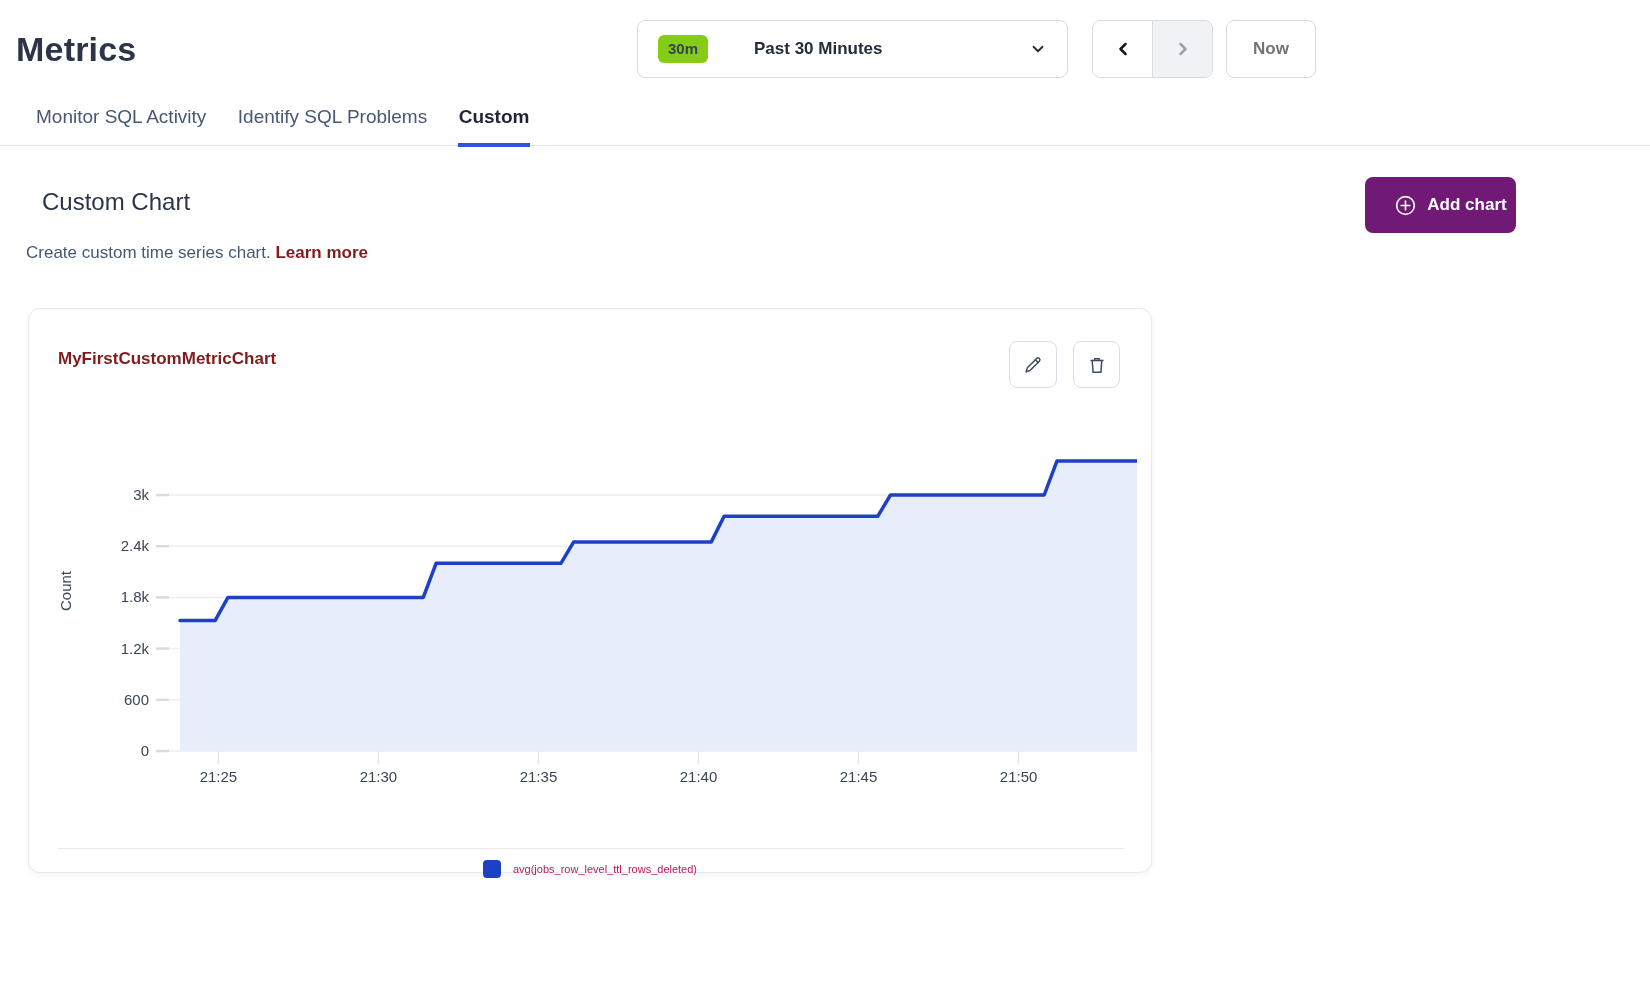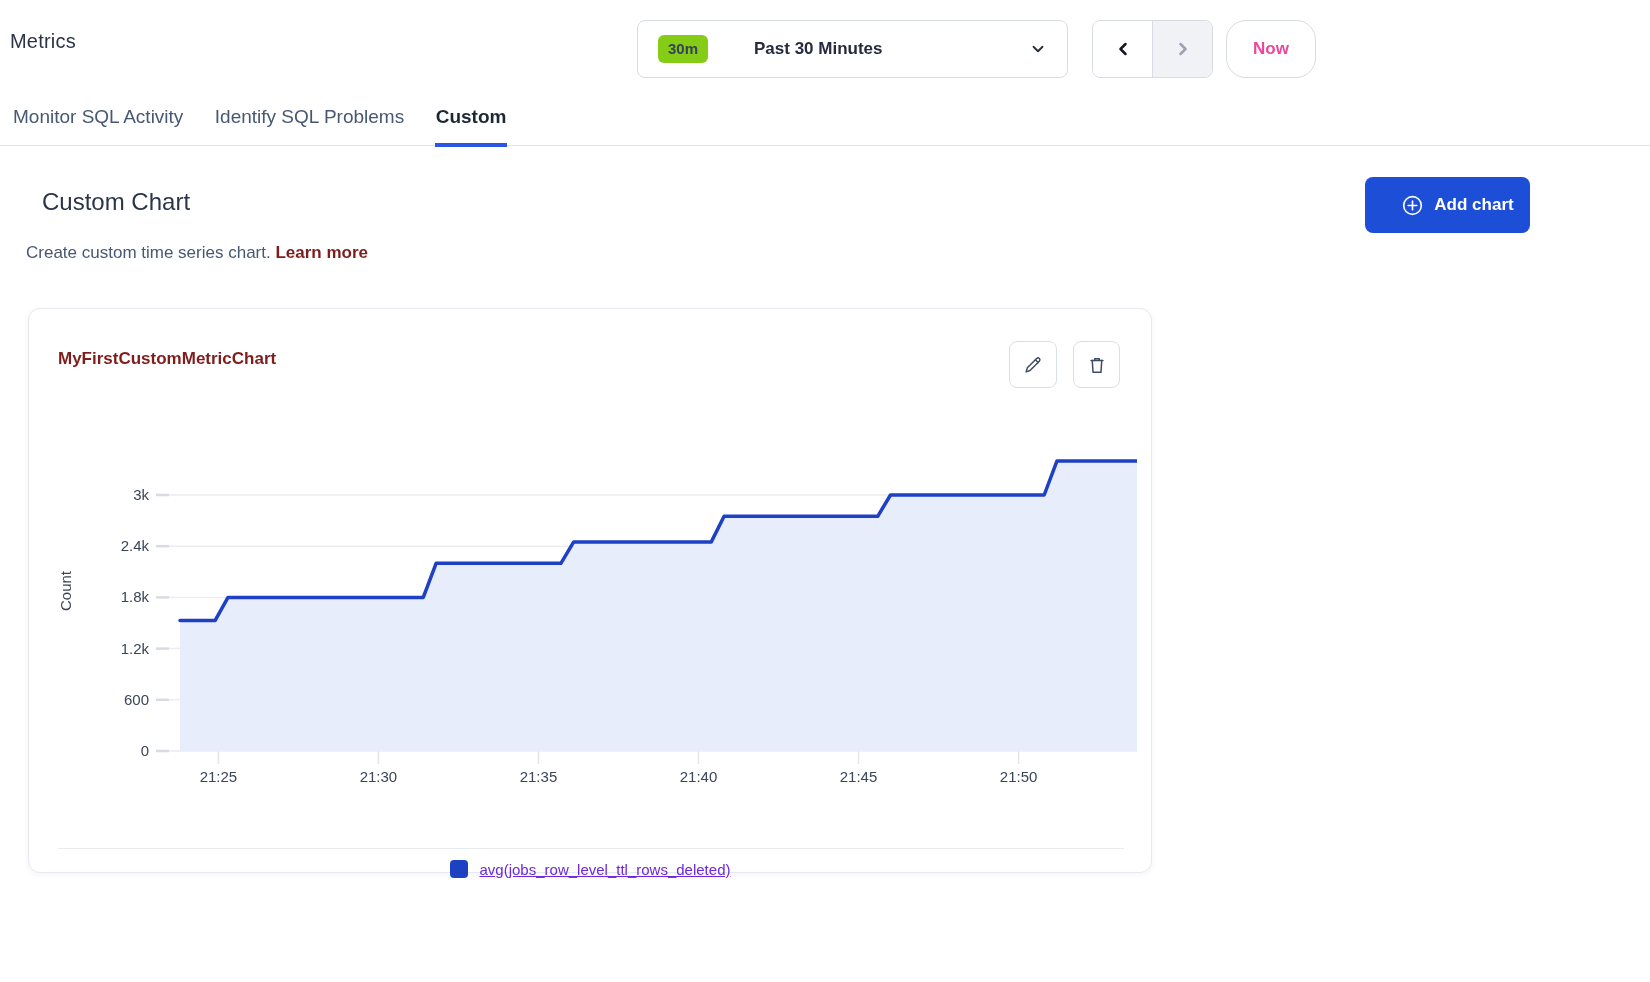--- a/index.html
+++ b/index.html
@@ -1,76 +1,76 @@
 <!DOCTYPE html>
 <html><head>
 <meta charset="utf-8">
 <style>
   * { margin:0; padding:0; box-sizing:border-box; }
   html,body { background:#ffffff; }
   body { font-family:"Liberation Sans","DejaVu Sans",sans-serif; color:#232b3a; }
   #app { position:relative; width:1650px; height:982px; background:#fff; overflow:hidden; }
 
-  .page-title { position:absolute; left:10px; top:30px; font-size:20px; font-weight:400; color:#2c3547; letter-spacing:.2px; }
+  .page-title { position:absolute; left:16px; top:30px; font-size:34px; font-weight:700; color:#2c3547; letter-spacing:.2px; }
 
   
   .time-selector { position:absolute; left:637px; top:20px; width:431px; height:58px;
     border:1px solid #d6dbe4; border-radius:8px; background:#fff; display:flex; align-items:center;
     padding:0 20px; gap:14px; cursor:pointer; }
   .range-badge { background:#84cc16; color:#37415a; font-size:15px; font-weight:700;
     padding:5px 10px; border-radius:6px; line-height:1.2; }
   .range-label { font-size:17px; font-weight:600; color:#242c3c;margin-left:32px; }
   .time-selector svg { margin-left:auto; }
 
   
   .arrows { position:absolute; left:1092px; top:20px; width:121px; height:58px;
     border:1px solid #d6dbe4; border-radius:8px; overflow:hidden; display:flex; background:#fff; }
   .arrow-btn { flex:1; display:flex; align-items:center; justify-content:center; border:none; background:#fff; cursor:pointer; }
   .arrow-btn + .arrow-btn { border-left:1px solid #d6dbe4; }
   .arrow-btn.disabled { background:#f1f2f5; cursor:default; }
 
   .now-button { position:absolute; left:1226px; top:20px; width:90px; height:58px;
-    border:1px solid #d6dbe4; border-radius:20px; background:#fff; font-family:inherit;
-    font-size:17px; font-weight:600; color:#ec4899; cursor:pointer; }
+    border:1px solid #d6dbe4; border-radius:8px; background:#fff; font-family:inherit;
+    font-size:17px; font-weight:600; color:#737373; cursor:pointer; }
 
   
-  .tabs-row { position:absolute; left:0; top:96px; width:100%; padding-left:12px;
+  .tabs-row { position:absolute; left:0; top:96px; width:100%; padding-left:35px;
     border-bottom:1px solid #e2e5eb; }
   .tab { display:inline-block; margin-right:25px; padding:10px 1px 15px; font-size:19px;
     color:#475872; border-bottom:4px solid transparent; margin-bottom:-2px; cursor:pointer; }
   .tab.active { color:#1f2736; font-weight:600; border-bottom-color:#2b55e5; }
 
   
   .section-title { position:absolute; left:42px; top:188px; font-size:24px; font-weight:400; color:#2c3547; }
   .section-subtitle { position:absolute; left:26px; top:243px; font-size:17px; color:#475872; }
   .learn-more { color:#7f1d1d; font-weight:600; text-decoration:none; cursor:pointer; }
 
-  .add-chart-button { position:absolute; left:1365px; top:177px; width:165px; height:56px;
-    background:#1d4ed8; border:none; border-radius:8px; color:#fff; font-family:inherit;
+  .add-chart-button { position:absolute; left:1365px; top:177px; width:151px; height:56px;
+    background:#701a75; border:none; border-radius:8px; color:#fff; font-family:inherit;
     font-size:17px; font-weight:600; display:flex; align-items:center; justify-content:center;
     gap:10px; cursor:pointer;padding-left:20px; }
 
   
   .card { position:absolute; left:28px; top:308px; width:1124px; height:565px; background:#fff;
     border:1px solid #e6e9f0; border-radius:12px; box-shadow:0 2px 6px rgba(33,43,70,.05); }
   .card-title { position:absolute; left:29px; top:40px; font-size:17px; font-weight:700; color:#7f1d1d; }
   .icon-button { position:absolute; top:32px; width:48px; height:47px; background:#fff;
     border:1px solid #d9dee8; border-radius:8px; display:flex; align-items:center; justify-content:center; cursor:pointer; }
   .icon-button.edit { left:980px; }
   .icon-button.delete { left:1044px; width:47px; }
 
   .chart-plot-area { position:absolute; left:28px; top:112px; width:1080px; height:370px; }
   #chart-svg { width:1080px; height:370px; display:block; }
   #chart-svg text { font-family:"Liberation Sans","DejaVu Sans",sans-serif; font-size:15px; fill:#3a4557; }
 
   .card-divider { position:absolute; left:29px; top:539px; width:1066px; height:1px; background:#e7eaef; }
   .legend { position:absolute; left:0; top:551px; width:100%; display:flex; align-items:center;
     justify-content:center; gap:12px; cursor:pointer; }
   .legend-swatch { width:18px; height:18px; border-radius:4px; background:#1c42c2; }
-  .legend-label { font-size:15px; color:#6d28d9;text-decoration:underline; }
+  .legend-label { font-size:11px; color:#be185d; }
 </style>
 </head>
 <body>
 
 <div id="app">
 
   <h1 class="page-title">Metrics</h1>
 
   <div class="time-selector">
     <span class="range-badge">30m</span>

